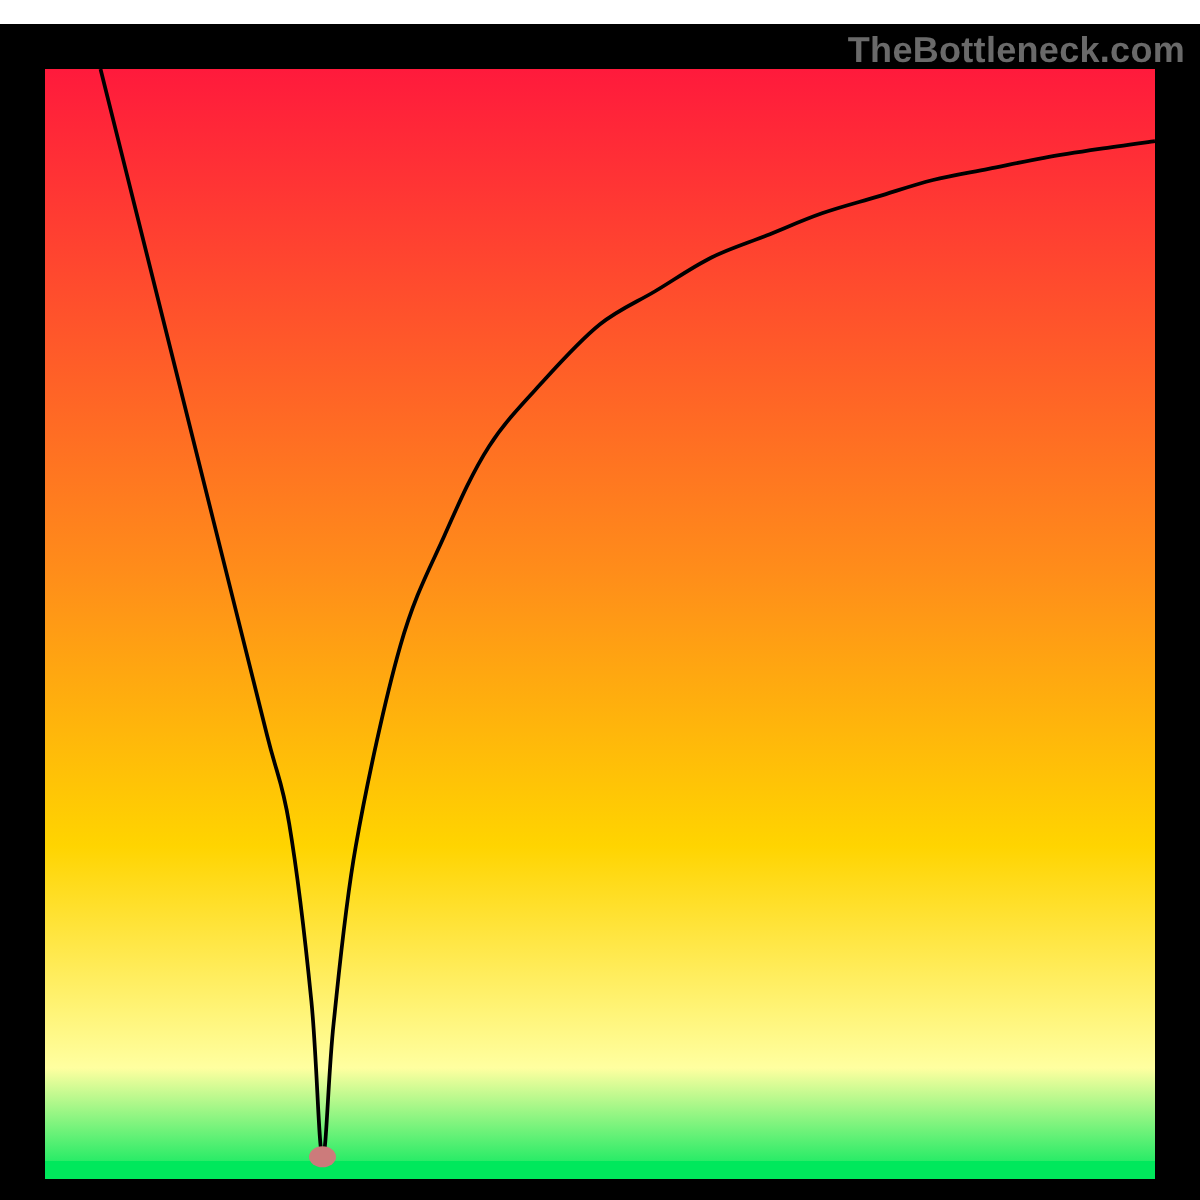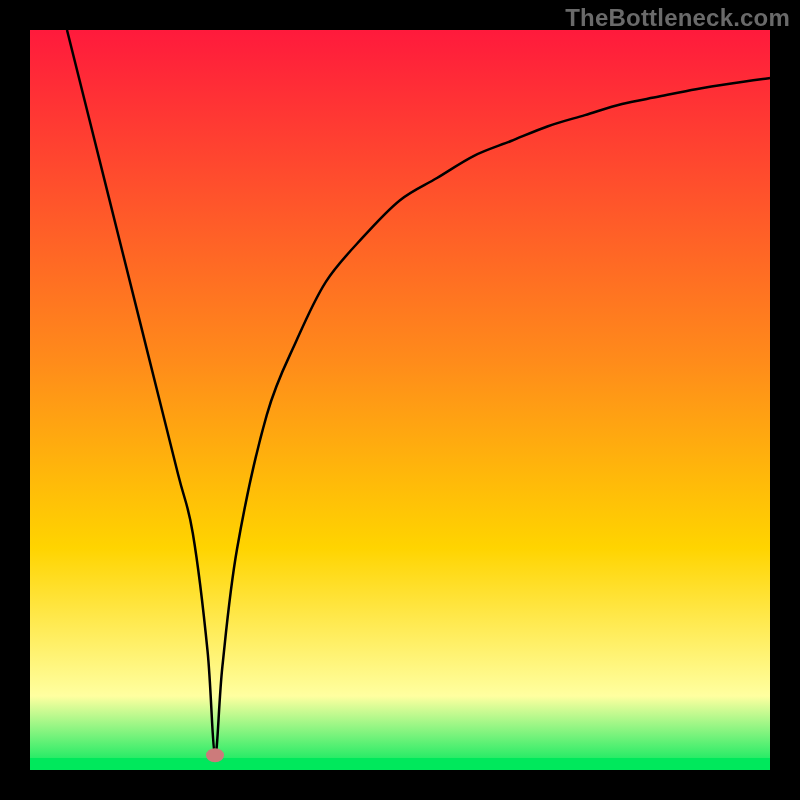--- a/index.html
+++ b/index.html
@@ -8,20 +8,21 @@
     width: 800px;
     height: 800px;
     overflow: hidden;
     background: #fff;
     font-family: Arial, Helvetica, sans-serif;
   }
   .stage {
     position: relative;
     width: 800px;
     height: 684px;
+    margin-top: 16px;
   }
   .watermark {
     position: absolute;
     top: 4px;
     right: 10px;
     font-size: 24px;
     font-weight: 600;
     color: #6a6a6a;
     letter-spacing: 0.2px;
     z-index: 10;

